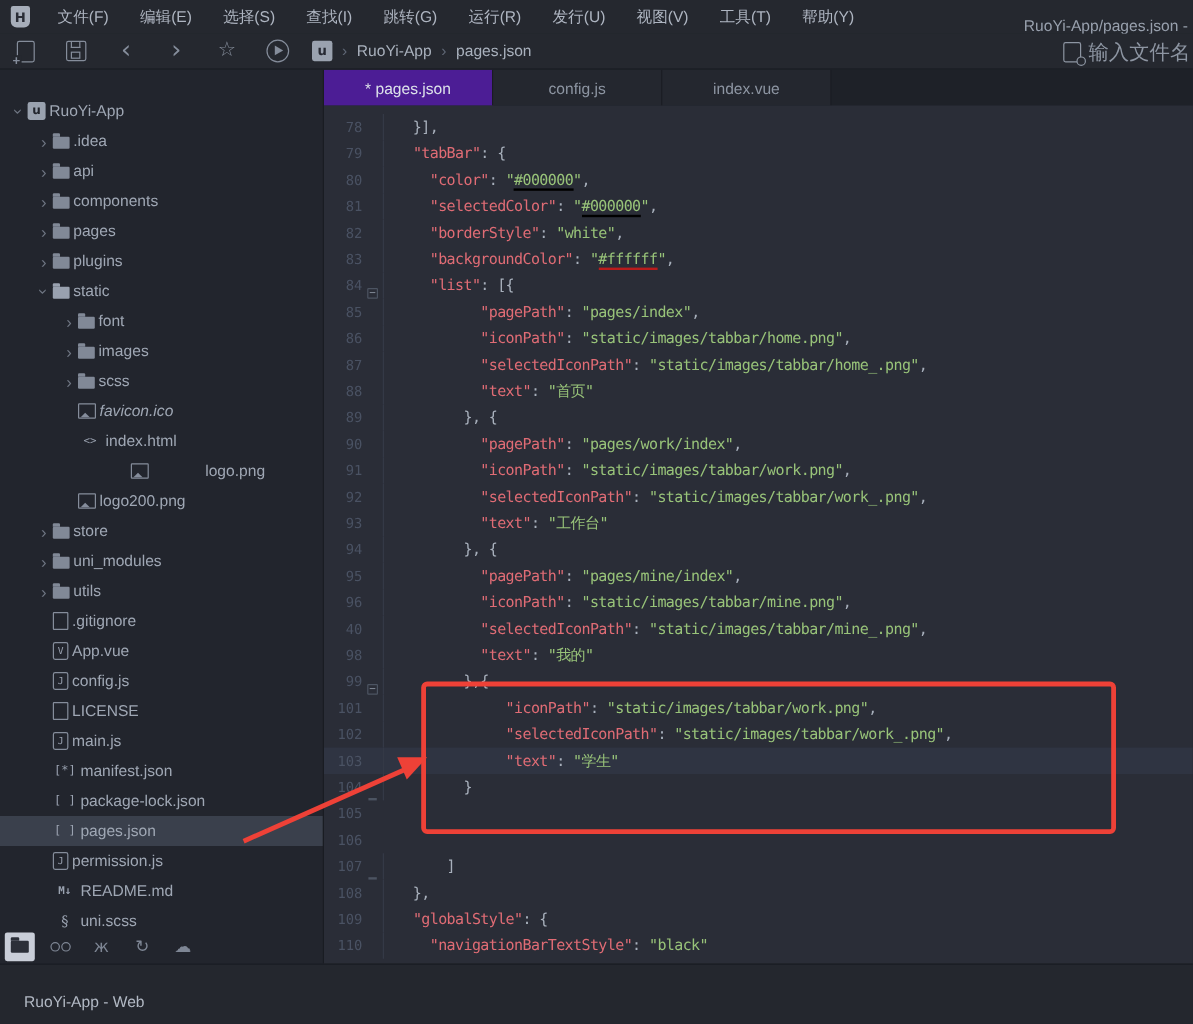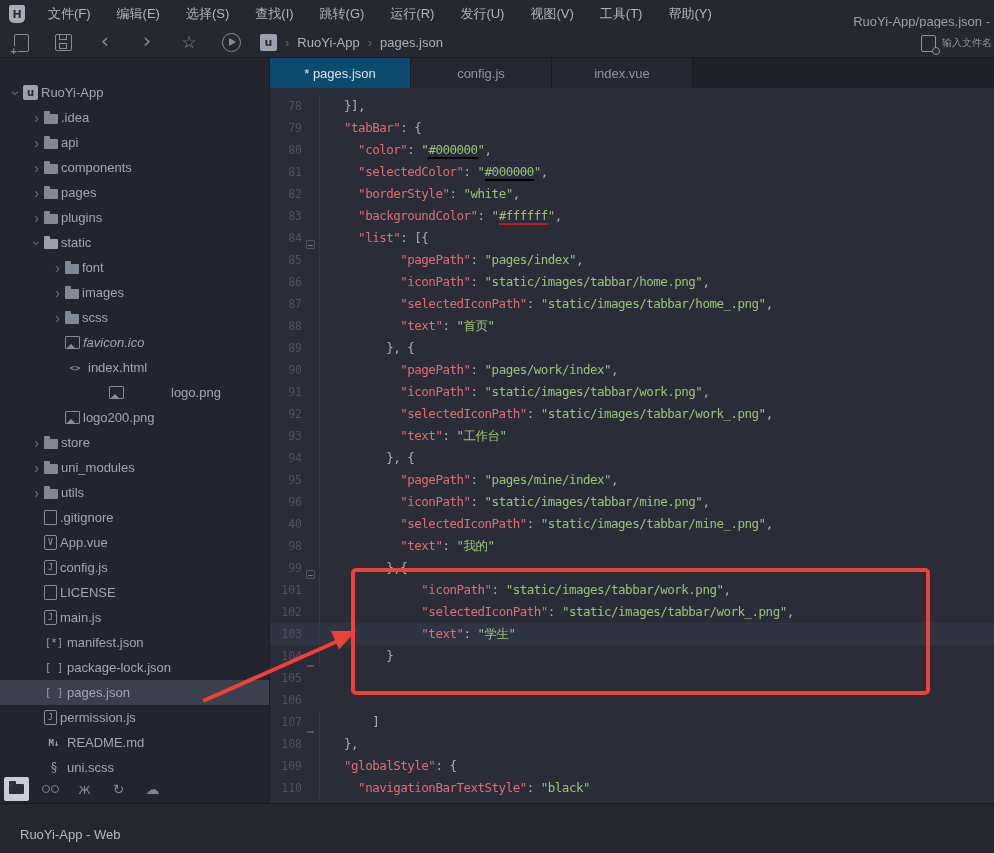--- a/index.html
+++ b/index.html
@@ -30,21 +30,21 @@
   .g-save::before{content:"";position:absolute;top:0;left:3px;width:6px;height:4px;border:1px solid #858d9b;border-top:none}
   .g-save::after{content:"";position:absolute;bottom:1px;left:3px;width:6px;height:4px;border:1px solid #858d9b}
   .g-run{width:17px;height:17px;border:1.5px solid #858d9b;border-radius:50%;position:relative}
   .g-run::after{content:"";position:absolute;left:6px;top:4px;
                 border-left:7px solid #858d9b;border-top:4.5px solid transparent;border-bottom:4.5px solid transparent}
   #breadcrumb{display:flex;align-items:center;gap:8px;margin-left:8px;color:#a9b1bd;font-size:13px}
   .g-ubadge{width:17px;height:17px;background:#9aa2af;color:#262932;font:bold 11px "DejaVu Sans",sans-serif;
             display:flex;align-items:center;justify-content:center;border-radius:2px}
   .bc-sep{color:#5f6775;font-size:13px}
   #search{position:absolute;right:0;top:0;height:30px;display:flex;align-items:center;gap:6px;
-          color:#8d95a2;font-size:10px;padding-right:2px;max-width:136px;overflow:hidden;white-space:nowrap}
+          color:#8d95a2;font-size:17px;padding-right:2px;max-width:136px;overflow:hidden;white-space:nowrap}
   .g-file-search{width:13px;height:15px;border:1.5px solid #8d95a2;border-radius:2px;position:relative;flex:none;margin-left:2px}
   .g-file-search::after{content:"";position:absolute;right:-5px;bottom:-4px;width:6px;height:6px;
                         border:1.5px solid #8d95a2;border-radius:50%;background:#25282f}
 
   
   #sidebar{position:absolute;left:0;top:58px;width:270px;height:745px;background:#22252d;
            border-right:1px solid #191c22;overflow:hidden;box-sizing:border-box}
   #tree{position:absolute;top:22px;left:0;width:100%}
   .trow{height:25px;display:flex;align-items:center;color:#9fa7b4;font-size:13px;box-sizing:border-box;cursor:default}
   .trow.sel{background:#3a404c}
@@ -82,21 +82,21 @@
   .g-binoculars::before,.g-binoculars::after{content:"";position:absolute;top:0;width:6px;height:6px;
              border:1.5px solid #7e8694;border-radius:50%}
   .g-binoculars::before{left:0}
   .g-binoculars::after{right:0}
   .g-bug,.g-refresh,.g-globe{font-size:14px;line-height:1;font-family:"DejaVu Sans",sans-serif}
 
   
   #tabbar{position:absolute;left:270px;top:58px;width:724px;height:30px;background:#1e2128;display:flex}
   .tab{min-width:141px;padding:0 14px;box-sizing:border-box;display:flex;align-items:center;justify-content:center;
        font-size:13px;color:#8d95a2;background:#24272f;border-right:1px solid #191c22;white-space:nowrap}
-  .tab.active{background:#0c4a6e;color:#dde2ea}
+  .tab.active{background:#4c1d95;color:#dde2ea}
 
   
   #editor{position:absolute;left:270px;top:88px;width:724px;height:715px;background:#2a2d37;
           overflow:hidden;padding-top:7px;box-sizing:border-box}
   .crow{height:22px;display:flex;align-items:flex-end}
   .crow.hl{background:#2f3442}
   .ln{width:32px;flex:none;text-align:right;color:#4a5263;
       font:11.5px "DejaVu Sans Mono",monospace;line-height:22px}
   .fold{width:17px;flex:none;display:flex;align-items:center;justify-content:center}
   .m-box{display:block;width:9px;height:9px;border:1px solid #4c5462;border-radius:1px;

